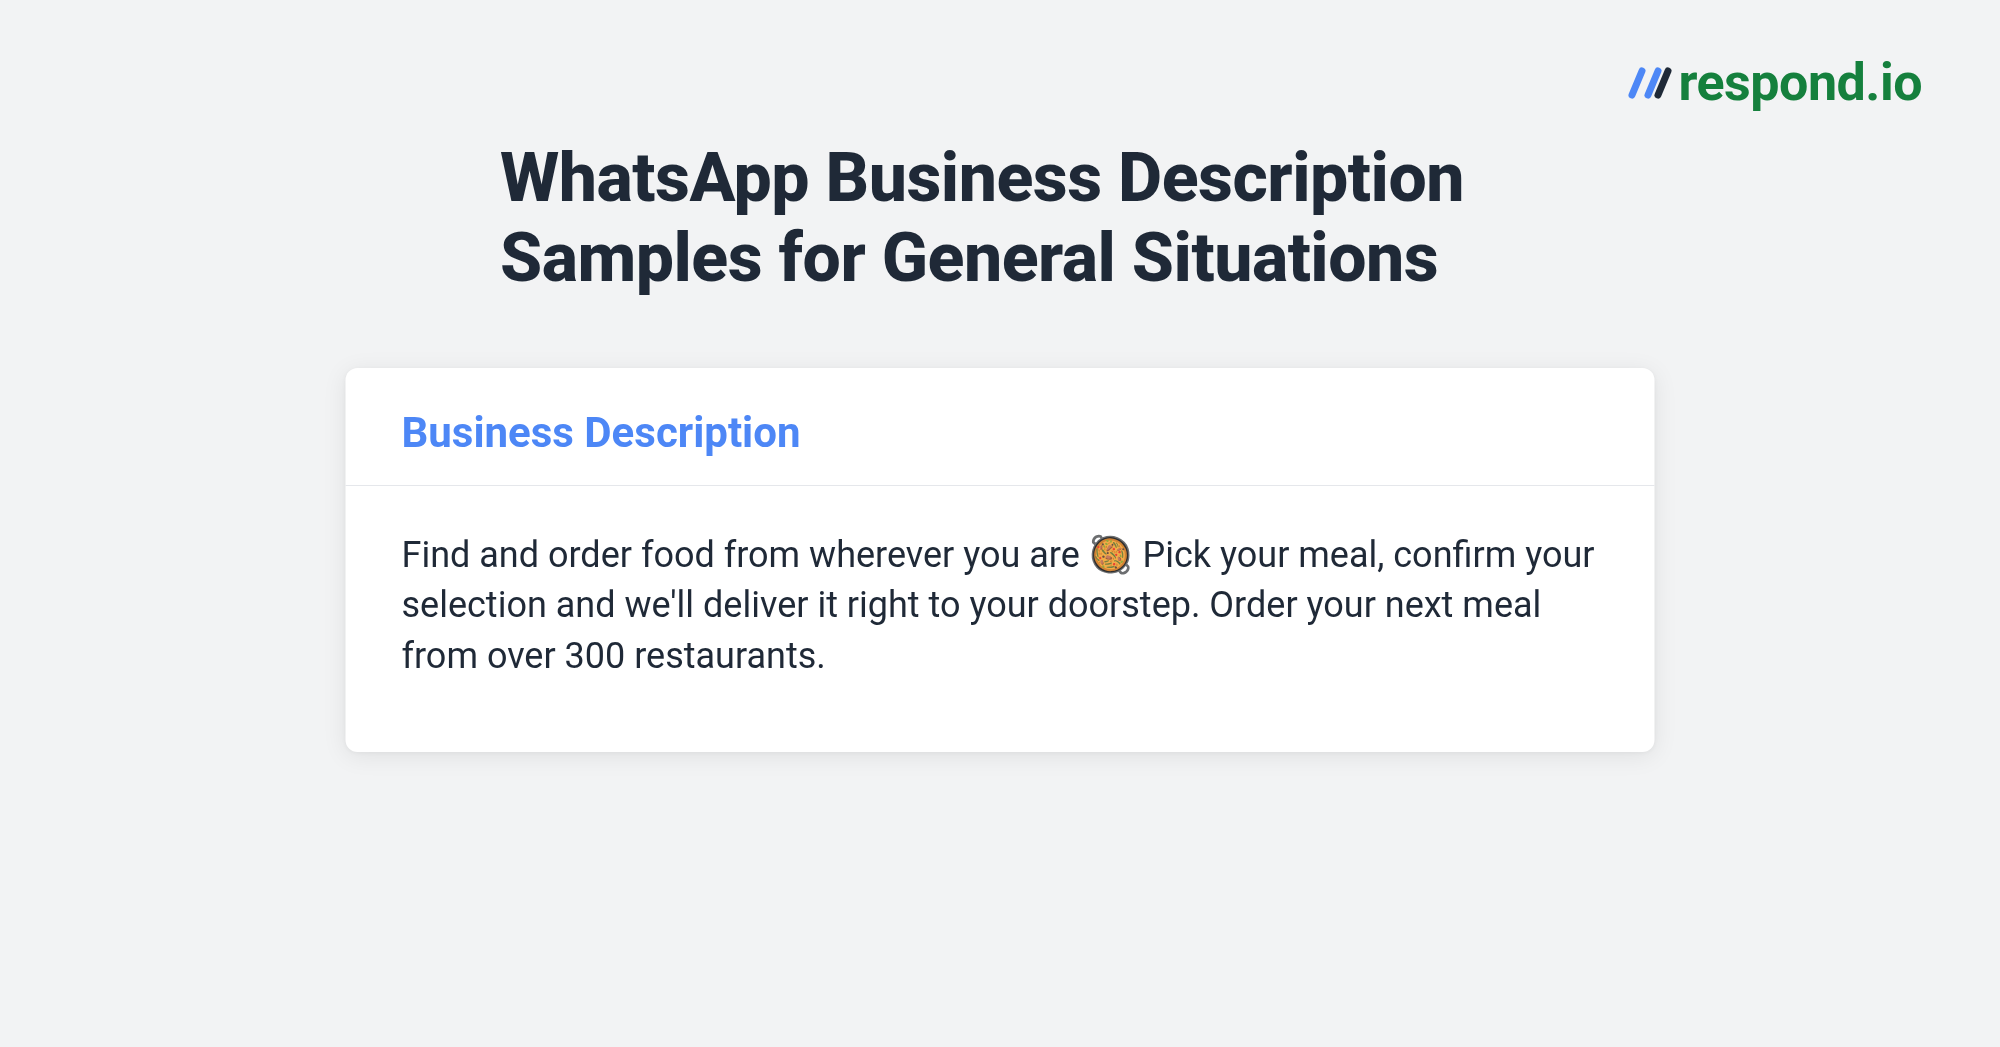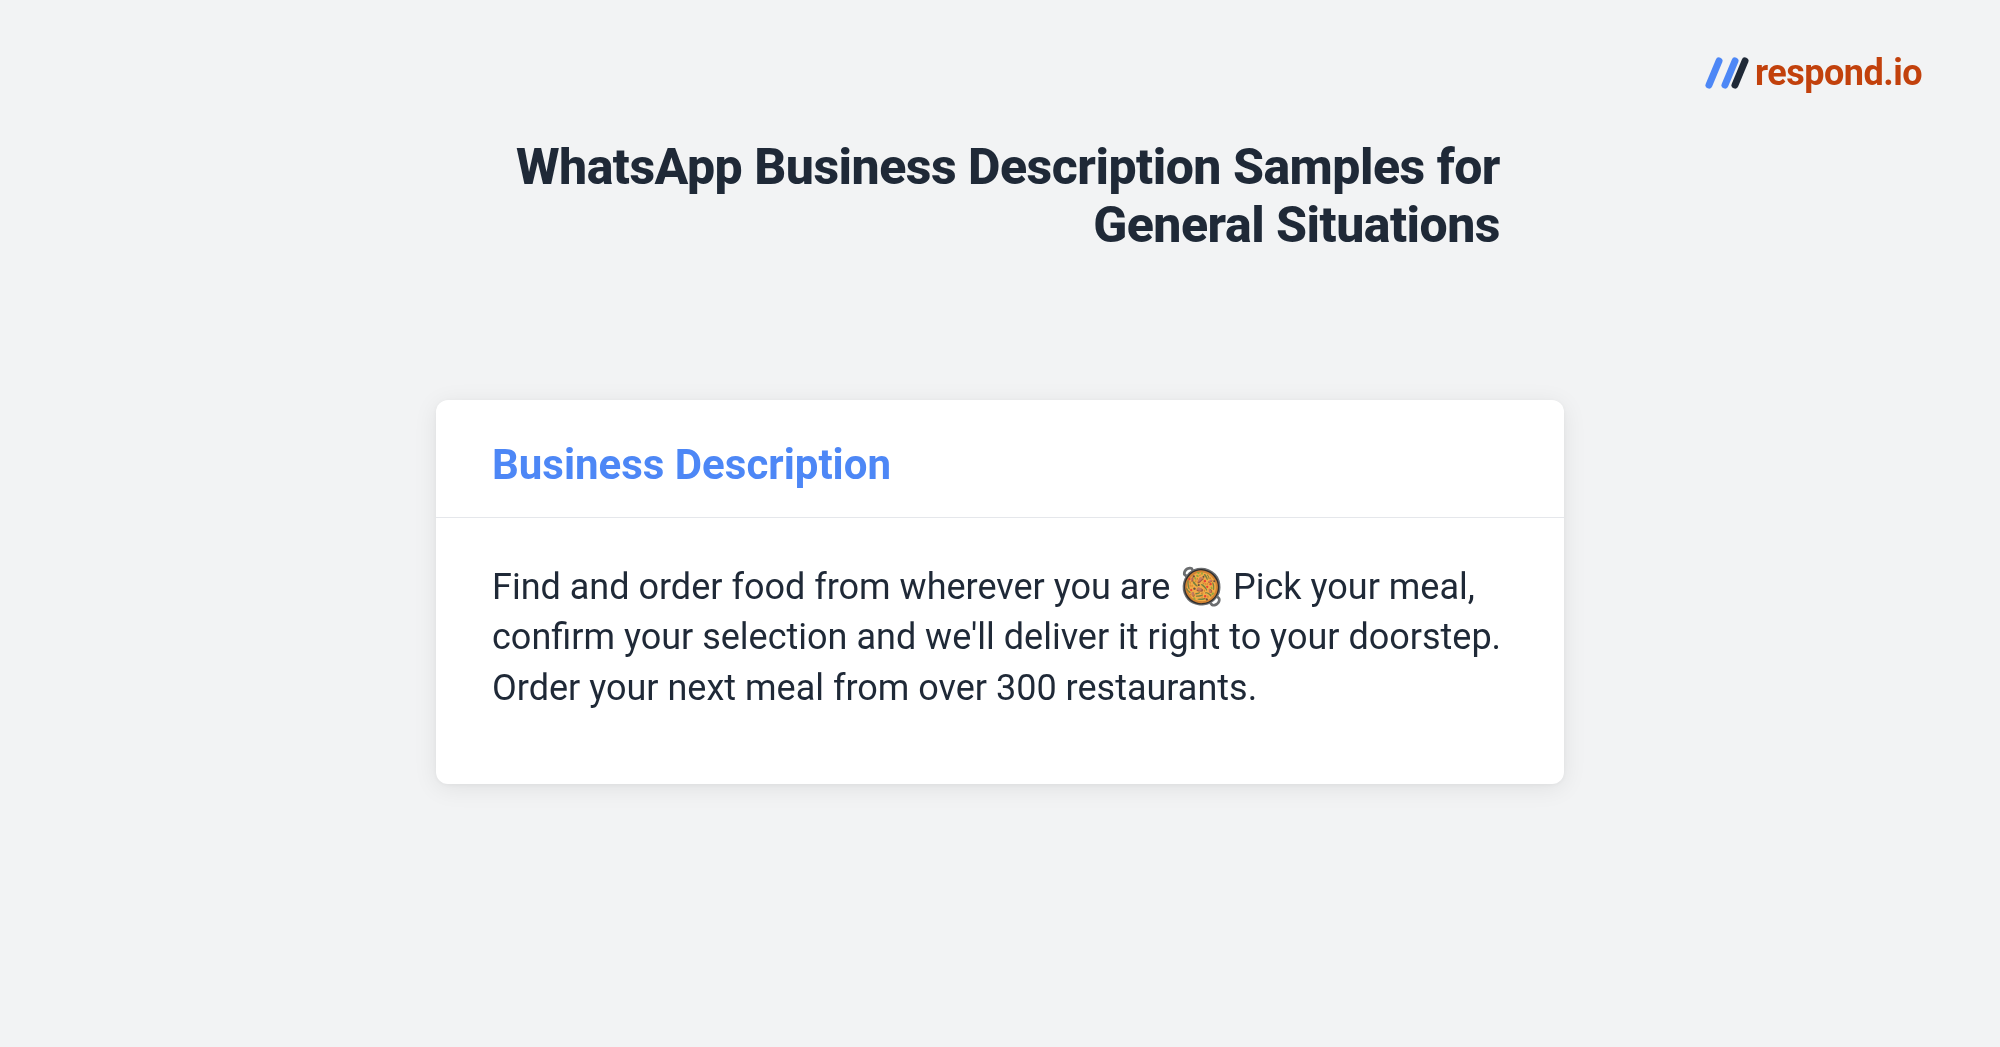--- a/index.html
+++ b/index.html
@@ -25,48 +25,47 @@
       align-items: center;
       gap: 6px;
     }
     
     .logo-icon {
       display: flex;
       align-items: center;
     }
     
     .logo-text {
-      font-size: 36px;
+      font-size: 52px;
       font-weight: 700;
-      color: #c2410c;
+      color: #15803d;
       letter-spacing: -0.5px;
     }
     
     .page-title {
       position: absolute;
       top: 138px;
       left: 50%;
       transform: translateX(-50%);
-      font-size: 50px;
+      font-size: 68px;
       font-weight: 800;
       color: #1f2937;
-      text-align: right;
+      text-align: left;
       letter-spacing: -0.5px;
     }
     
     .card {
       position: absolute;
       top: 368px;
       left: 50%;
       transform: translateX(-50%);
-      width: 1128px;
+      width: 1309px;
       background-color: #ffffff;
       border-radius: 12px;
       box-shadow: 0 4px 24px rgba(0, 0, 0, 0.08), 0 1px 4px rgba(0, 0, 0, 0.04);
-      margin-top: 32px;
     }
     
     .card-header {
       padding: 40px 56px 28px 56px;
       border-bottom: 1px solid #e5e7eb;
     }
     
     .card-title {
       font-size: 42px;
       font-weight: 700;

